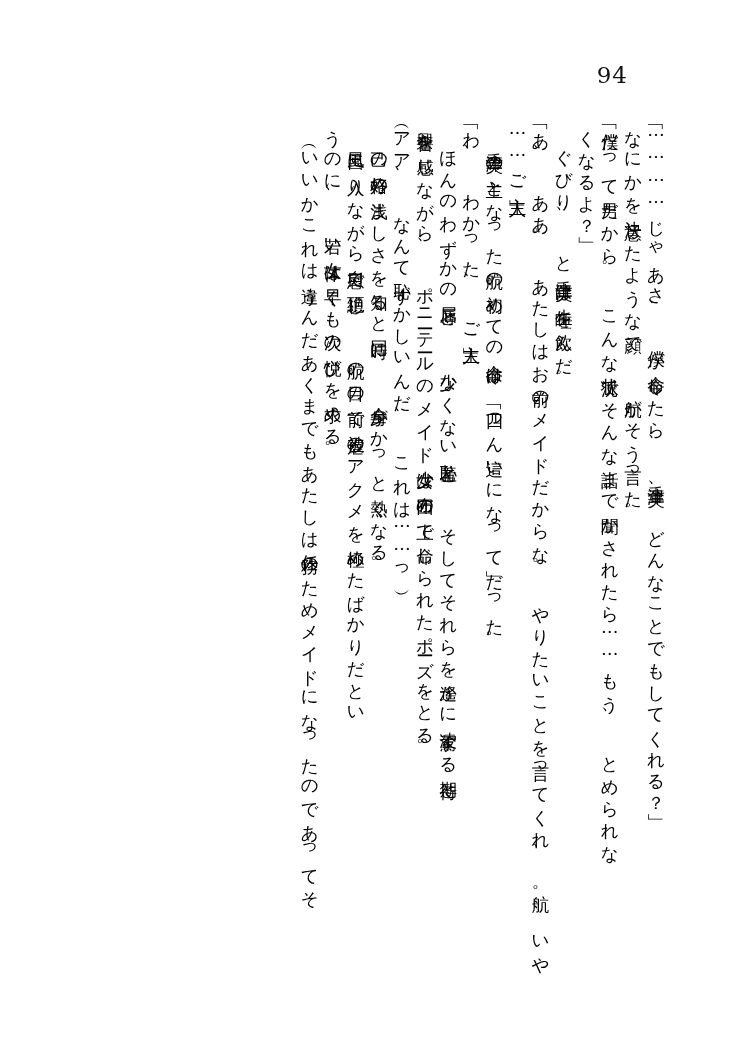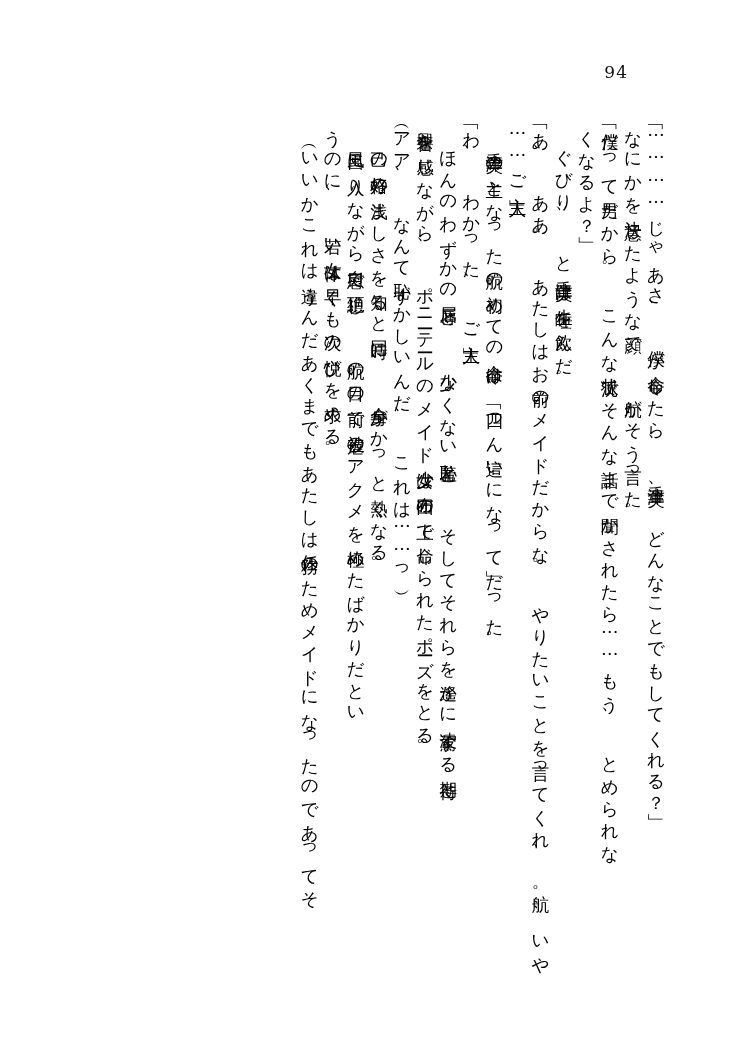--- a/index.html
+++ b/index.html
@@ -13,21 +13,21 @@
     height: 1038px;
     background: #ffffff;
     overflow: hidden;
     font-family: "DejaVu Serif", "Liberation Serif", serif;
     color: #000000;
   }
   .page-number {
     position: absolute;
     top: 62px;
     right: 108px;
-    font-size: 17px;
+    font-size: 23px;
     letter-spacing: 1px;
     font-family: "DejaVu Serif", "Liberation Serif", serif;
     color: #111;
   }
   .text-body {
     position: absolute;
     top: 118px;
     right: 72px;
     left: 62px;
     height: 860px;

